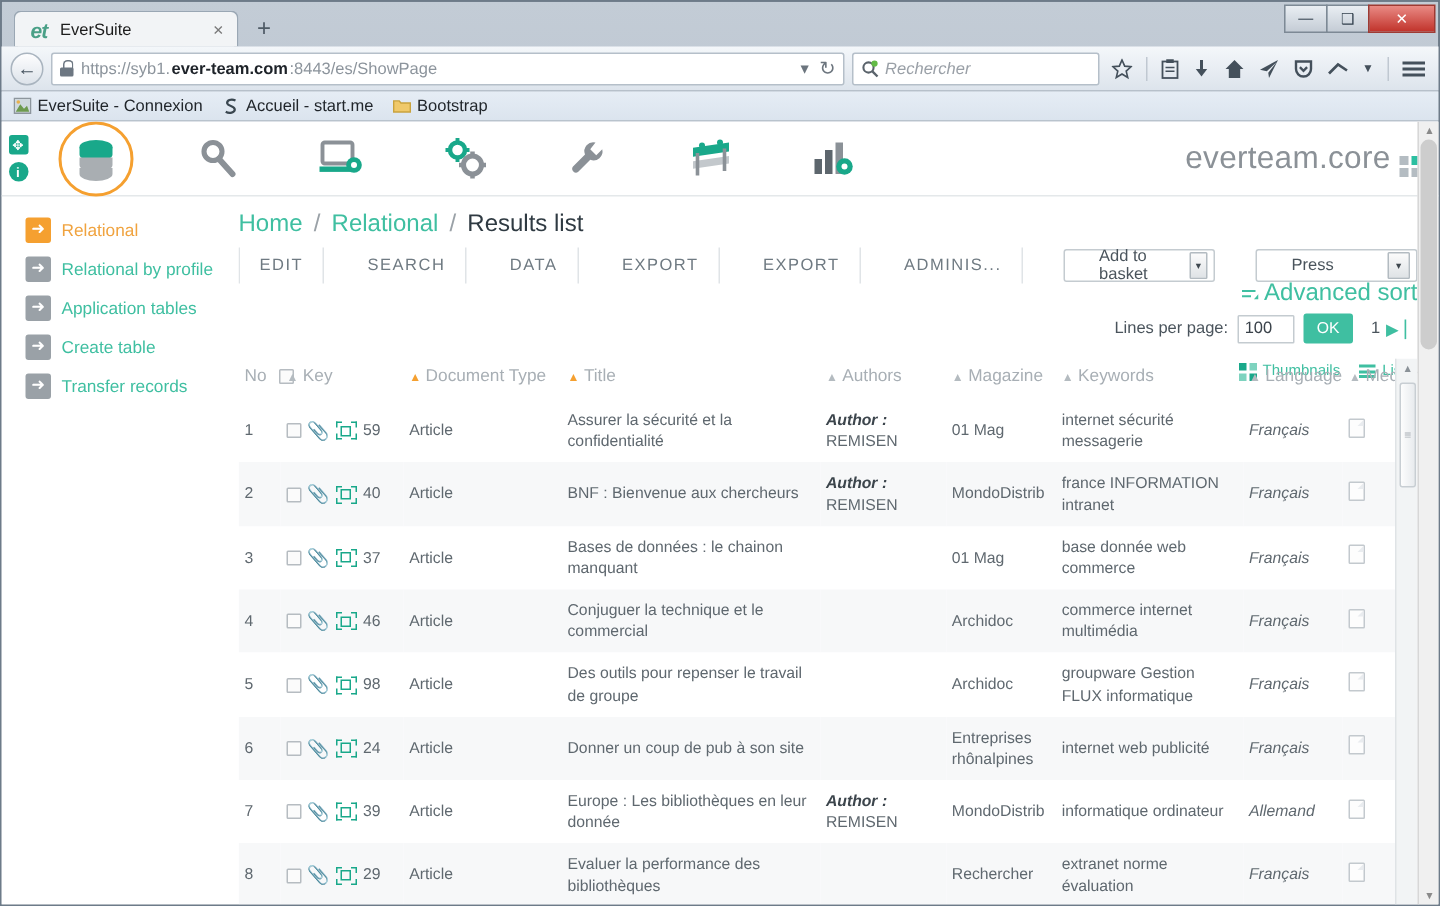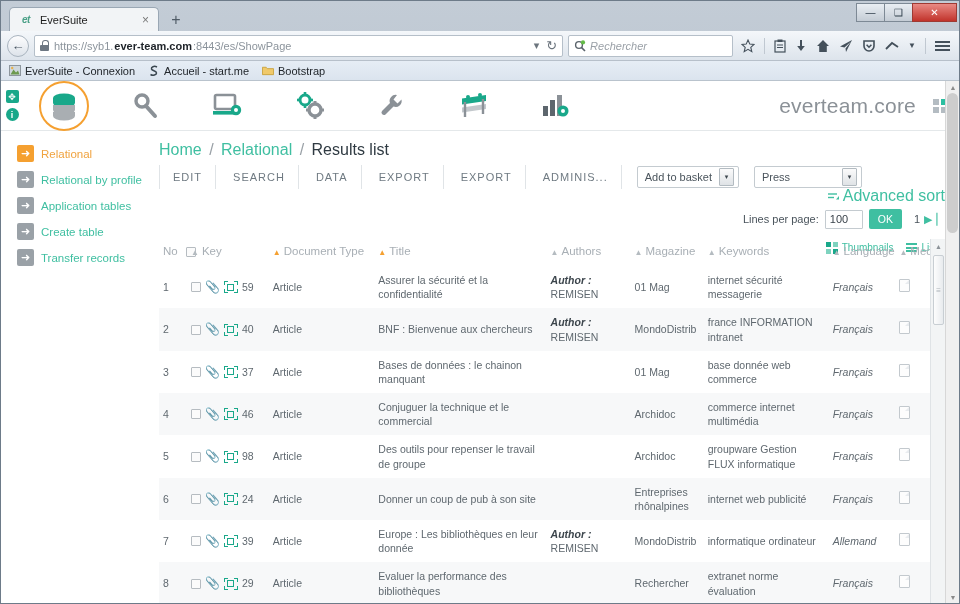--- a/index.html
+++ b/index.html
@@ -28,21 +28,21 @@
     border: 1px solid #9aa7b4; border-bottom: none;
     border-radius: 5px 5px 0 0;
     display: flex; align-items: center; gap: 6px;
     padding: 0 6px 0 8px;
     font-size: 11px; color: #1c1c1c;
     position: relative;
   }
   .tab-favicon {
     width: 16px; height: 14px; flex: none;
     display: flex; align-items: center; justify-content: center;
-    font-size: 10px; font-weight: bold; color: #4aa087; letter-spacing: -0.5px; font-style: italic;
+    font-size: 14px; font-weight: bold; color: #4aa087; letter-spacing: -0.5px; font-style: italic;
   }
   .tab-title { flex: 1; white-space: nowrap; overflow: hidden; text-overflow: ellipsis; }
   .tab-close { color: #7a7a7a; font-size: 12px; line-height: 1; cursor: pointer; padding: 0 3px; }
   .newtab {
     width: 26px; height: 22px; margin-left: 4px;
     display: flex; align-items: center; justify-content: center;
     color: #4f5b66; font-size: 16px; font-weight: 300; cursor: pointer;
   }
   .winbuttons { position: absolute; right: 2px; top: 2px; display: flex; gap: 0; }
   .winbtn {
@@ -141,21 +141,21 @@
     width: 82px; height: 50px;
     display: flex; align-items: center; justify-content: center;
     cursor: pointer; position: relative;
   }
   .appicon.active:before {
     content:''; position:absolute; left:50%; top:50%; transform:translate(-50%,-50%);
     width: 46px; height: 46px; border-radius: 50%; border: 2px solid #f5a030;
   }
   .brand {
     margin-left: auto; margin-right: 12px;
-    display: flex; align-items: center; gap: 17px;
+    display: flex; align-items: flex-end; gap: 6px;
     font-size: 21px; color: #8b9197; letter-spacing: .2px;
   }
   .brand-grid { display:grid; grid-template-columns: 6px 6px; grid-template-rows: 6px 6px; gap:2px; }
   .brand-grid i { display:block; background:#b4bcc2; }
   .brand-grid i:nth-child(2) { background:#2cbfa1; }
 
   
   .body-split { flex: 1; display: flex; overflow: hidden; position: relative; }
   .sidebar { width: 158px; flex:none; padding: 14px 0 0 16px; }
   .side-item {
@@ -171,33 +171,33 @@
   }
   .side-item.active .side-arrow { background: #f5a030; }
   .side-item.active > span:last-child { color: #f0a33f; }
 
   .content { flex: 1; overflow: hidden; position: relative; padding-right: 14px;}
 
   .breadcrumb { font-size: 16px; color: #2f3a42; padding: 10px 0 6px 0; }
   .breadcrumb a { color: #3fbfa1; text-decoration: none; cursor:pointer; }
   .breadcrumb .sep { color: #9aa1a7; margin: 0 3px; }
 
-  .tabrow { display: flex; align-items: center; gap: 4px; margin-bottom: 14px; }
+  .tabrow { display: flex; align-items: center; gap: 16px; margin-bottom: 14px; }
   .ntab {
     padding: 6px 13px; font-size: 11px; color: #6f7a82;
     letter-spacing: 1px; cursor: pointer;
     border-right: 1px solid #e0e4e7;
   }
   .ntab:first-child { border-left: 1px solid #e0e4e7; }
   .selwrap { display: flex; margin-left: 11px; position: relative; }
   .selbox {
     height: 22px; min-width: 90px; background: #fff;
     border: 1px solid #c4cbd0; border-radius: 2px;
     display: flex; align-items: center;
-    font-size: 11px; color: #4a545c; padding: 0 4px 0 7px;
+    font-size: 11px; color: #4a545c; padding: 0 4px 0 23px;
     cursor: pointer;
   }
   .selarrow {
     width: 15px; height: 18px; margin-left: 7px; border: 1px solid #b3bbc1;
     background: linear-gradient(to bottom, #fbfbfb, #dfe3e6);
     display: flex; align-items: center; justify-content: center;
     font-size: 7px; color: #3e474e; border-radius:1px;
   }
 
   .resultbar { display: flex; align-items: flex-start; }

